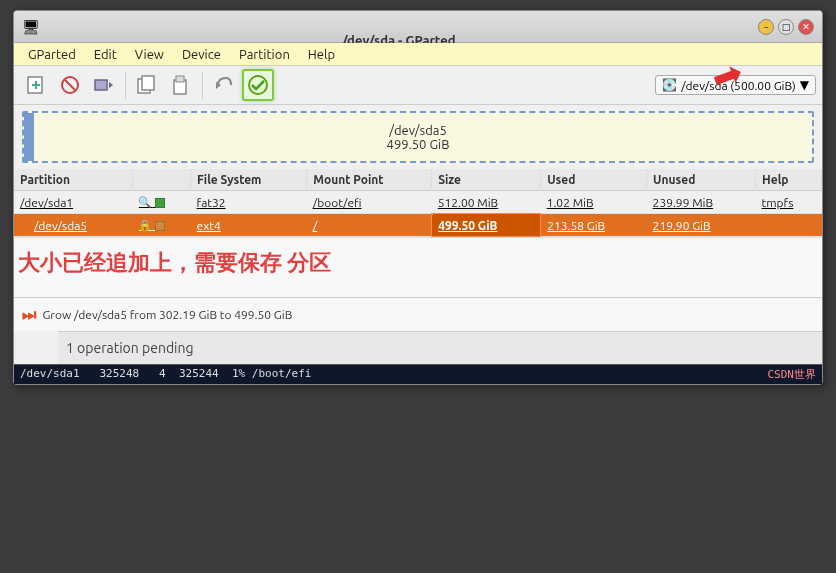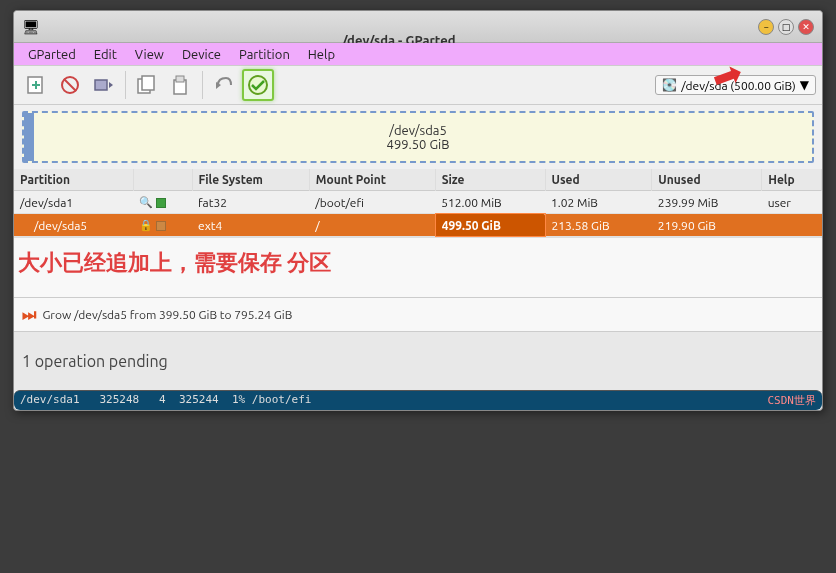--- a/index.html
+++ b/index.html
@@ -63,21 +63,21 @@
       align-items: center;
       justify-content: center;
       font-size: 9px;
     }
     .tb-minimize { background: #f0c040; }
     .tb-maximize { background: #e0e0e0; }
     .tb-close { background: #e05050; color: white; font-weight: bold; }
 
     
     .menubar {
-      background: #f0abfc;
+      background: #fef9c3;
       display: flex;
       gap: 2px;
       padding: 2px 6px;
       border-bottom: 1px solid #ccc;
     }
     .menubar-item {
       padding: 2px 8px;
       cursor: pointer;
       border-radius: 2px;
       font-size: 13px;
@@ -168,20 +168,21 @@
     .partition-table thead th {
       padding: 4px 6px;
       text-align: left;
       font-weight: bold;
       color: #333;
       border-right: 1px solid #ddd;
       white-space: nowrap;
     }
     .partition-table tbody tr {
       border-bottom: 1px solid #e0e0e0;
+      text-decoration: underline;
     }
     .partition-table tbody td {
       padding: 4px 6px;
       color: #222;
       white-space: nowrap;
     }
     .partition-table tbody tr.selected {
       background: #e07020;
       color: white;
     }
@@ -223,54 +224,54 @@
     .ops-arrow {
       color: #e05020;
       font-size: 16px;
       font-weight: bold;
     }
 
     
     .statusbar {
       background: #e8e8e8;
       border-top: 1px solid #ccc;
-      padding: 20px 8px;
-      font-size: 16px;
+      padding: 8px 8px;
+      font-size: 14px;
       color: #444;
       display: flex;
       justify-content: space-between;
+      margin-left: 44px;
     }
 
     
     .arrow-annotation {
       position: absolute;
       top: -12px;
       right: 80px;
       font-size: 36px;
       color: #e03030;
       transform: rotate(-20deg);
       pointer-events: none;
     }
 
     .toolbar-wrapper {
       position: relative;
     }
 
     
     .terminal-strip {
-      background: #0c4a6e;
+      background: #0f172a;
       color: #ddd;
       font-family: monospace;
       font-size: 11px;
       padding: 2px 6px;
       display: flex;
       gap: 20px;
       border-top: 1px solid #555;
       overflow: hidden;
-      border-radius: 6px;
     }
     .terminal-strip span {
       white-space: nowrap;
     }
   </style>
 </head>
 <body>
 
 <div class="window">
 
@@ -384,21 +385,21 @@
       </thead>
       <tbody id="partition-tbody">
       <tr>
             <td style="">/dev/sda1</td>
             <td><span style="font-size:11px;color:#888">🔍</span> <span style="display:inline-block;width:10px;height:10px;background:#40a040;vertical-align:middle;border:1px solid rgba(0,0,0,0.2);"></span></td>
             <td>fat32</td>
             <td>/boot/efi</td>
             <td class="">512.00 MiB</td>
             <td>1.02 MiB</td>
             <td>239.99 MiB</td>
-            <td>user</td>
+            <td>tmpfs</td>
           </tr>
           <tr class="selected">
             <td style="padding-left:20px">/dev/sda5</td>
             <td><span style="font-size:11px;color:#eee">🔒</span> <span style="display:inline-block;width:10px;height:10px;background:#cc8844;vertical-align:middle;border:1px solid rgba(0,0,0,0.2);"></span></td>
             <td>ext4</td>
             <td>/</td>
             <td class="size-highlight">499.50 GiB</td>
             <td>213.58 GiB</td>
             <td>219.90 GiB</td>
             <td></td>
@@ -407,21 +408,21 @@
     </table>
   </div>
 
   <div class="info-area">
     <span>大小已经追加上，需要保存 分区</span>
   </div>
 
   <div class="ops-log">
     <div class="ops-log-item">
       <span class="ops-arrow">⏭</span>
-      <span>Grow /dev/sda5 from 399.50 GiB to 795.24 GiB</span>
+      <span>Grow /dev/sda5 from 302.19 GiB to 499.50 GiB</span>
     </div>
   </div>
 
   <div class="statusbar">
     <span>1 operation pending</span>
   </div>
 
   <div class="terminal-strip">
     <span>/dev/sda1&nbsp;&nbsp;&nbsp;325248&nbsp;&nbsp;&nbsp;4&nbsp;&nbsp;325244&nbsp;&nbsp;1%&nbsp;/boot/efi</span>
     <span style="margin-left:auto;color:#f88;">CSDN世界</span>

